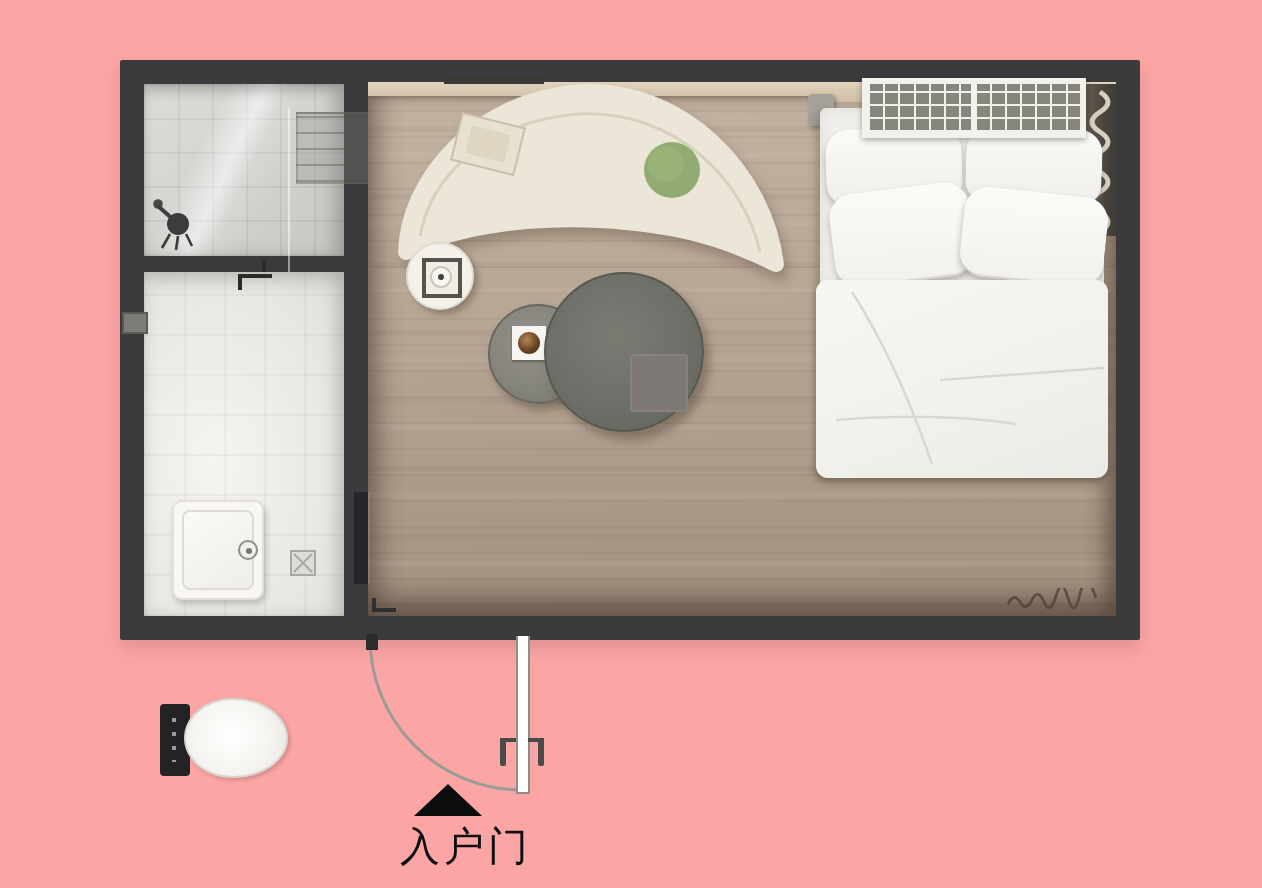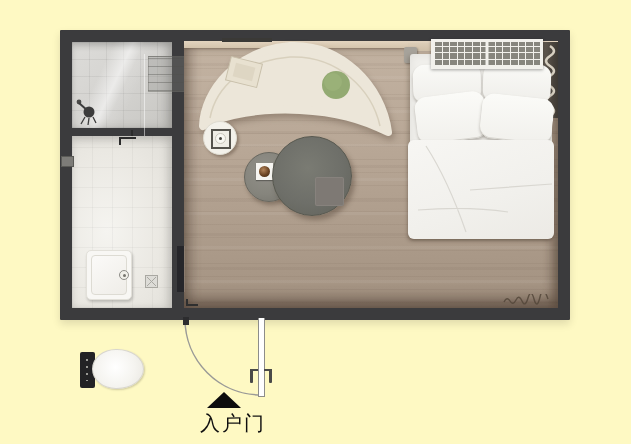--- a/index.html
+++ b/index.html
@@ -1,16 +1,16 @@
 <!DOCTYPE html>
 <html><head>
 <meta charset="utf-8">
 <style>
   html,body{margin:0;padding:0;background:#fbfbf9;font-family:"Liberation Sans",sans-serif;}
-  #canvas{position:relative;width:631px;height:444px;background:#fef9c3;overflow:hidden;}
+  #canvas{position:relative;width:631px;height:444px;background:#fca5a5;overflow:hidden;}
   .abs{position:absolute;}
 
   
   .plan{left:60px;top:30px;width:510px;height:290px;background:#3b3b3d;border-radius:1px;
         box-shadow:0 4px 9px rgba(0,0,0,0.12);}
 
   
   .shower-room{left:12px;top:12px;width:100px;height:86px;
     background:
       linear-gradient(115deg, rgba(255,255,255,0) 30%, rgba(255,255,255,0.55) 44%, rgba(255,255,255,0.10) 52%, rgba(255,255,255,0) 62%),

